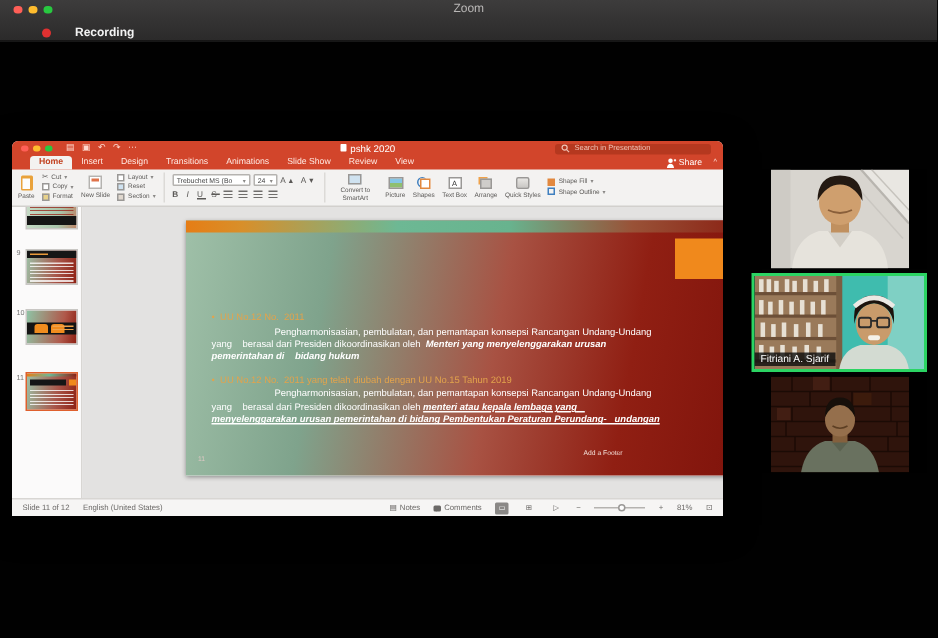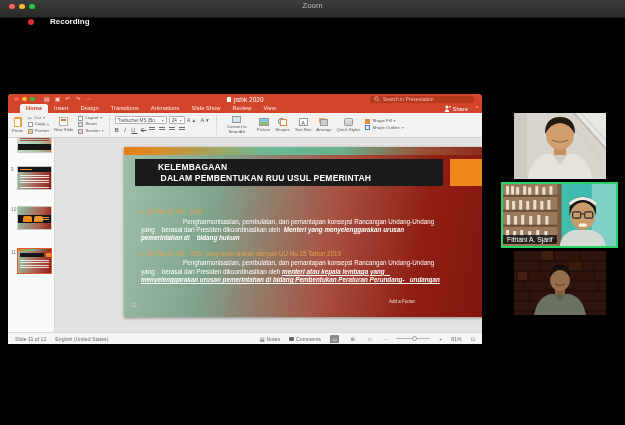--- a/index.html
+++ b/index.html
@@ -1,21 +1,21 @@
 <!DOCTYPE html>
 <html><head>
 <meta charset="utf-8">
 <style>
   * { margin:0; padding:0; box-sizing:border-box; }
   html,body { background:#000; }
   body { font-family:"Liberation Sans", sans-serif; }
   .screen { position:relative; width:625px; height:425px; background:#010101; overflow:hidden; }
 
   
-  .mac-titlebar { position:absolute; left:0; top:0; width:625px; height:18px;
+  .mac-titlebar { position:absolute; left:0; top:0; width:625px; height:28px;
     background:linear-gradient(#3d3c3c,#2b2a2a); border-bottom:1px solid #171717; }
   .tl { position:absolute; top:3.5px; width:5.5px; height:5.5px; border-radius:50%; }
   .tl.red   { left:9px;  background:#ff5f57; }
   .tl.yel   { left:19px; background:#febc2e; }
   .tl.grn   { left:29px; background:#28c840; }
   .mac-title { position:absolute; left:0; right:0; top:1px; text-align:center;
     font-size:8px; color:#b9b7b6; }
   .recording { position:absolute; left:28px; top:17px; display:flex; align-items:center; gap:16px; }
   .rec-dot { width:6px; height:6px; border-radius:50%; background:#e03131; }
   .rec-label { color:#f2f2f2; font-size:8px; font-weight:bold; }
@@ -333,21 +333,20 @@
           <span class="strip"></span>
           <span class="bar"></span>
           <span class="org"></span>
           <span class="lines"></span>
         </div>
       </div>
 
       <div class="slide-area">
         <div class="slide">
           <div class="topstrip"></div>
-          <div class="titleblock"><span>KELEMBAGAAN</span><br><span> DALAM PEMBENTUKAN RUU USUL PEMERINTAH</span></div>
           <div class="orangeblock"></div>
           <div class="slidebody">
             <div class="bullet">•  UU No.12 No.  2011</div>
             <div class="para"><span>Pengharmonisasian, pembulatan, dan pemantapan konsepsi Rancangan Undang-Undang yang    berasal dari Presiden dikoordinasikan oleh  </span><span class="em">Menteri yang menyelenggarakan urusan pemerintahan di    bidang hukum</span></div>
             <div class="bullet b2">•  UU No.12 No.  2011 yang telah diubah dengan UU No.15 Tahun 2019</div>
             <div class="para u"><span>Pengharmonisasian, pembulatan, dan pemantapan konsepsi Rancangan Undang-Undang yang    berasal dari Presiden dikoordinasikan oleh </span><span class="em">menteri atau kepala lembaga yang   menyelenggarakan urusan pemerintahan di bidang Pembentukan Peraturan Perundang-   undangan</span></div>
           </div>
           <div class="slide-num">11</div>
           <div class="footer-ph">Add a Footer</div>
         </div>

